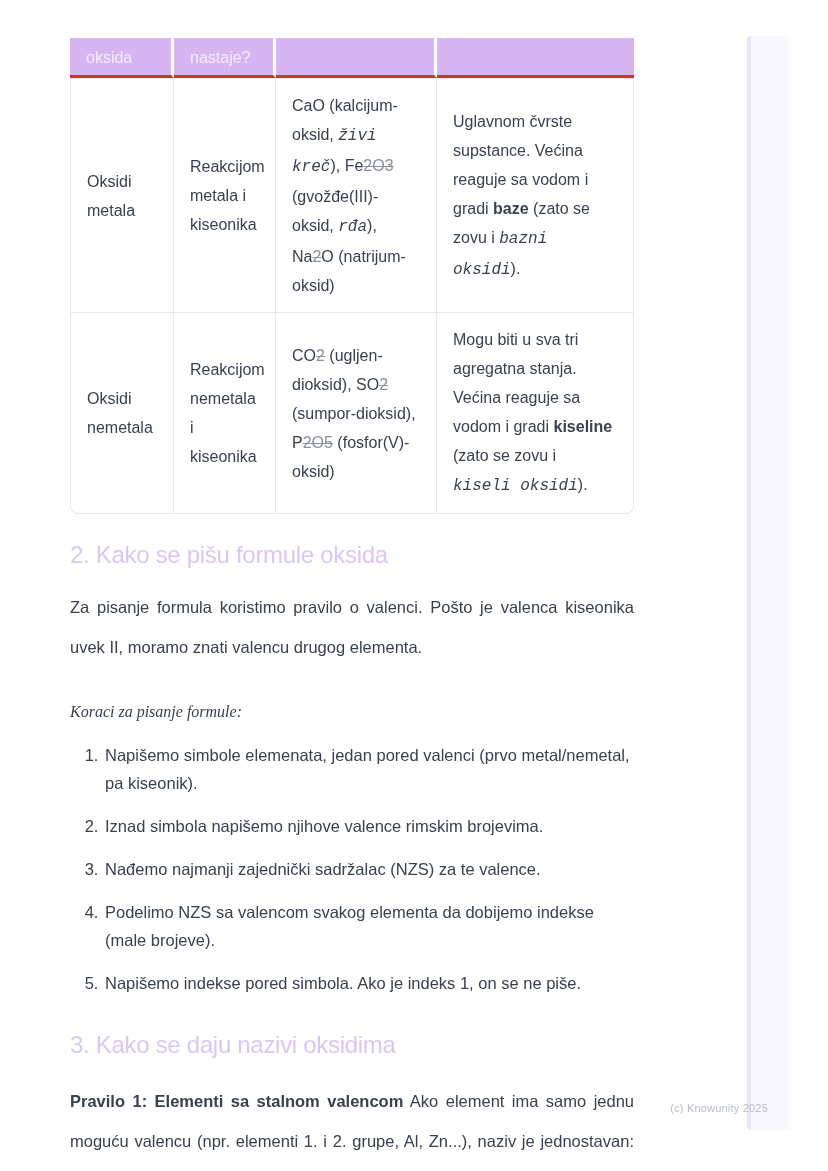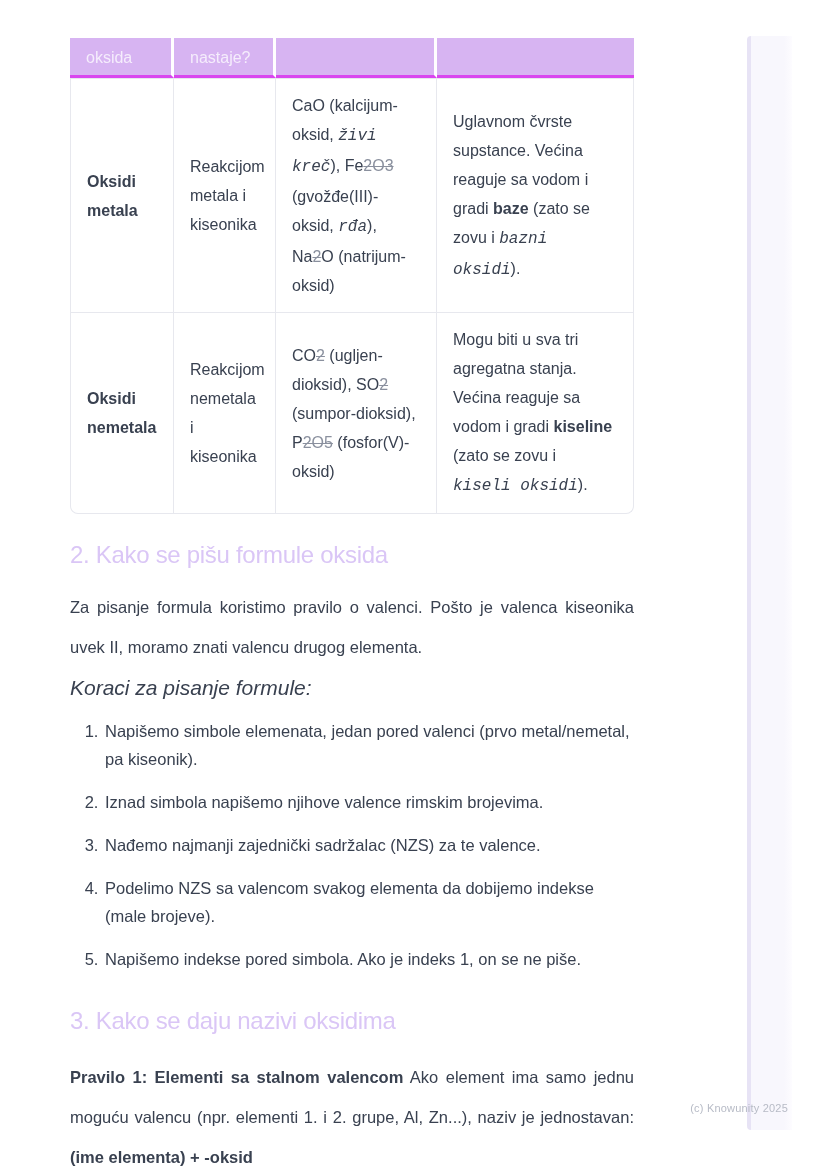--- a/index.html
+++ b/index.html
@@ -27,21 +27,21 @@
   .side-strip{
     position:absolute;
     left:747px;top:36px;width:45px;height:1094px;
     background:linear-gradient(to right,
       var(--strip-edge) 0,var(--strip-edge) 4px,
       var(--strip-bg) 4px,var(--strip-bg) 82%,#fdfcff 100%);
     border-radius:4px 0 0 4px;
   }
 
   .watermark{
-    position:absolute;top:1102px;right:40px;
+    position:absolute;top:1102px;right:60px;
     font-size:11px;color:var(--watermark);
     letter-spacing:.2px;z-index:5;
   }
 
   .content{
     position:absolute;left:70px;top:38px;width:564px;
   }
 
   
   table.oxides{
@@ -49,50 +49,50 @@
     border-collapse:separate;border-spacing:0;
     font-size:16px;line-height:29px;
   }
   table.oxides th{
     background:var(--table-header-bg);
     color:var(--table-header-text);
     font-weight:400;text-align:left;
     height:40px;vertical-align:top;
     padding:5px 16px 0 16px;
     border-right:3px solid #fff;
-    border-bottom:3px solid #d946ef;
+    border-bottom:3px solid #c2410c;
     overflow:hidden;white-space:nowrap;
   }
   table.oxides th:last-child{border-right:none;}
   table.oxides td{
     background:#fff;vertical-align:middle;
     padding:12px 16px;
     border-right:1px solid var(--border);
     border-bottom:1px solid var(--border);
   }
-  table.oxides td:first-child{border-left:1px solid var(--border);font-weight:700;}
+  table.oxides td:first-child{border-left:1px solid var(--border);font-weight:400;}
   table.oxides tbody tr:first-child td{border-top:1px solid var(--border);}
   table.oxides tbody tr:last-child td:first-child{border-bottom-left-radius:8px;margin-left:32px;}
   table.oxides tbody tr:last-child td:last-child{border-bottom-right-radius:8px;}
   tr.row-metals td{height:180px;}
   tr.row-nonmetals td{height:186px;}
 
   
   h2.section-heading{
     color:var(--heading);
     font-size:24px;font-weight:400;letter-spacing:-.3px;
     line-height:30px;margin-top:26px;
   }
   p.body-par{
     font-size:16.5px;line-height:40px;
     text-align:justify;margin-top:17px;
   }
   p.lead-italic{
-    font-size:21px;line-height:28px;
-    font-style:italic;margin-top:7px;
+    font-size:16px;line-height:28px;
+    font-style:italic;margin-top:31px;font-family:Liberation Serif, serif;
   }
   ol.steps{
     margin-top:10px;padding-left:33px;
     font-size:16.5px;line-height:28px;
   }
   ol.steps li{margin-top:15px;padding-left:2px;}
   ul.examples{
     margin-top:21px;padding-left:33px;
     font-size:16.5px;line-height:28px;list-style:disc;
   }

